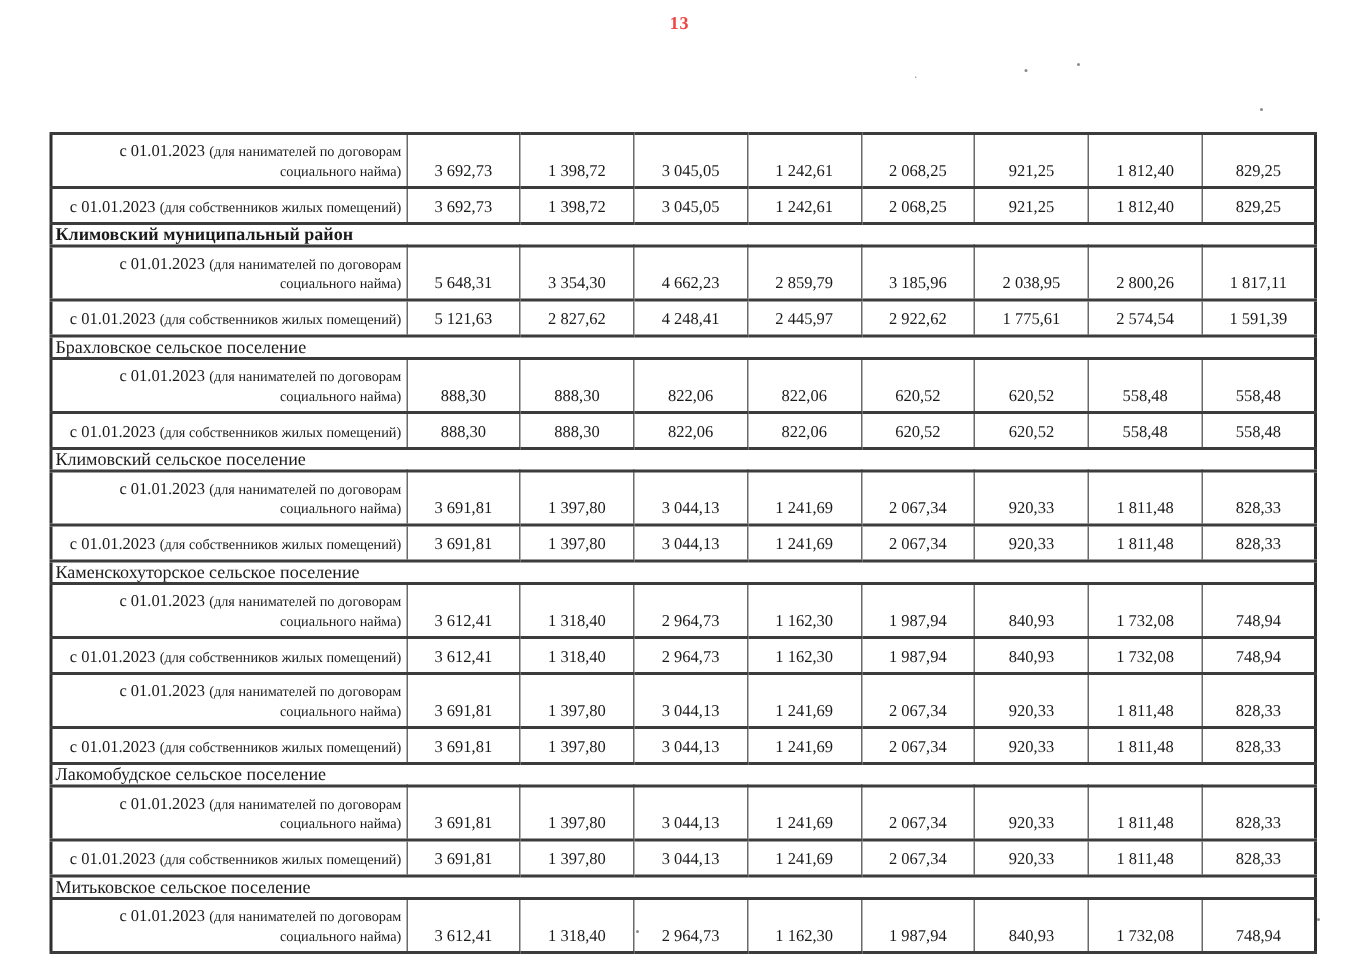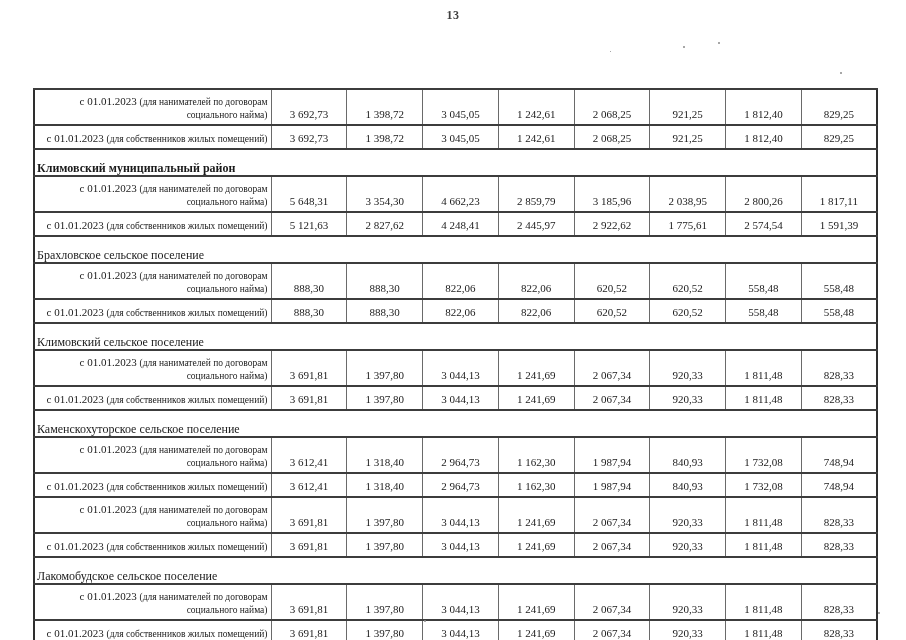--- a/index.html
+++ b/index.html
@@ -2,35 +2,35 @@
 <html><head>
 <meta charset="utf-8">
 <style>
   html,body{margin:0;padding:0;}
   body{
     width:906px;height:640px;position:relative;background:#ffffff;
     font-family:"Liberation Serif", serif;color:#1a1a1a;overflow:hidden;
   }
   .page-number{
     position:absolute;top:8px;left:0;right:0;text-align:center;
-    font-size:12px;font-weight:bold;color:#404040;letter-spacing:.5px;
+    font-size:12px;font-weight:bold;color:#ef4444;letter-spacing:.5px;
   }
   table.tariff{
     position:absolute;left:33px;top:88px;width:843px;
     border-collapse:collapse;table-layout:fixed;
   }
   table.tariff td{
     border-top:2px solid #3c3c3c;border-bottom:2px solid #3c3c3c;
     border-left:1px solid #6a6a6a;border-right:1px solid #6a6a6a;
     overflow:hidden;
   }
   table.tariff{border:2px solid #2e2e2e;}
   tr.hdr td{
     height:11px;font-size:12px;text-align:left;vertical-align:middle;
-    padding:12px 2px 1px 2px;line-height:12px;white-space:nowrap;
+    padding:0 2px 1px 2px;line-height:12px;white-space:nowrap;
     border-left:none;border-right:none;
   }
   tr.hdr.bold td{font-weight:bold;}
   tr.row-tenants td{height:30px;}
   tr.row-owners td{height:18px;}
   td.label{
     text-align:right;vertical-align:bottom;
     padding:1px 3px 3px 6px;font-size:11px;line-height:12px;
   }
   .lbl-prefix{font-size:11px;text-align:right;}

